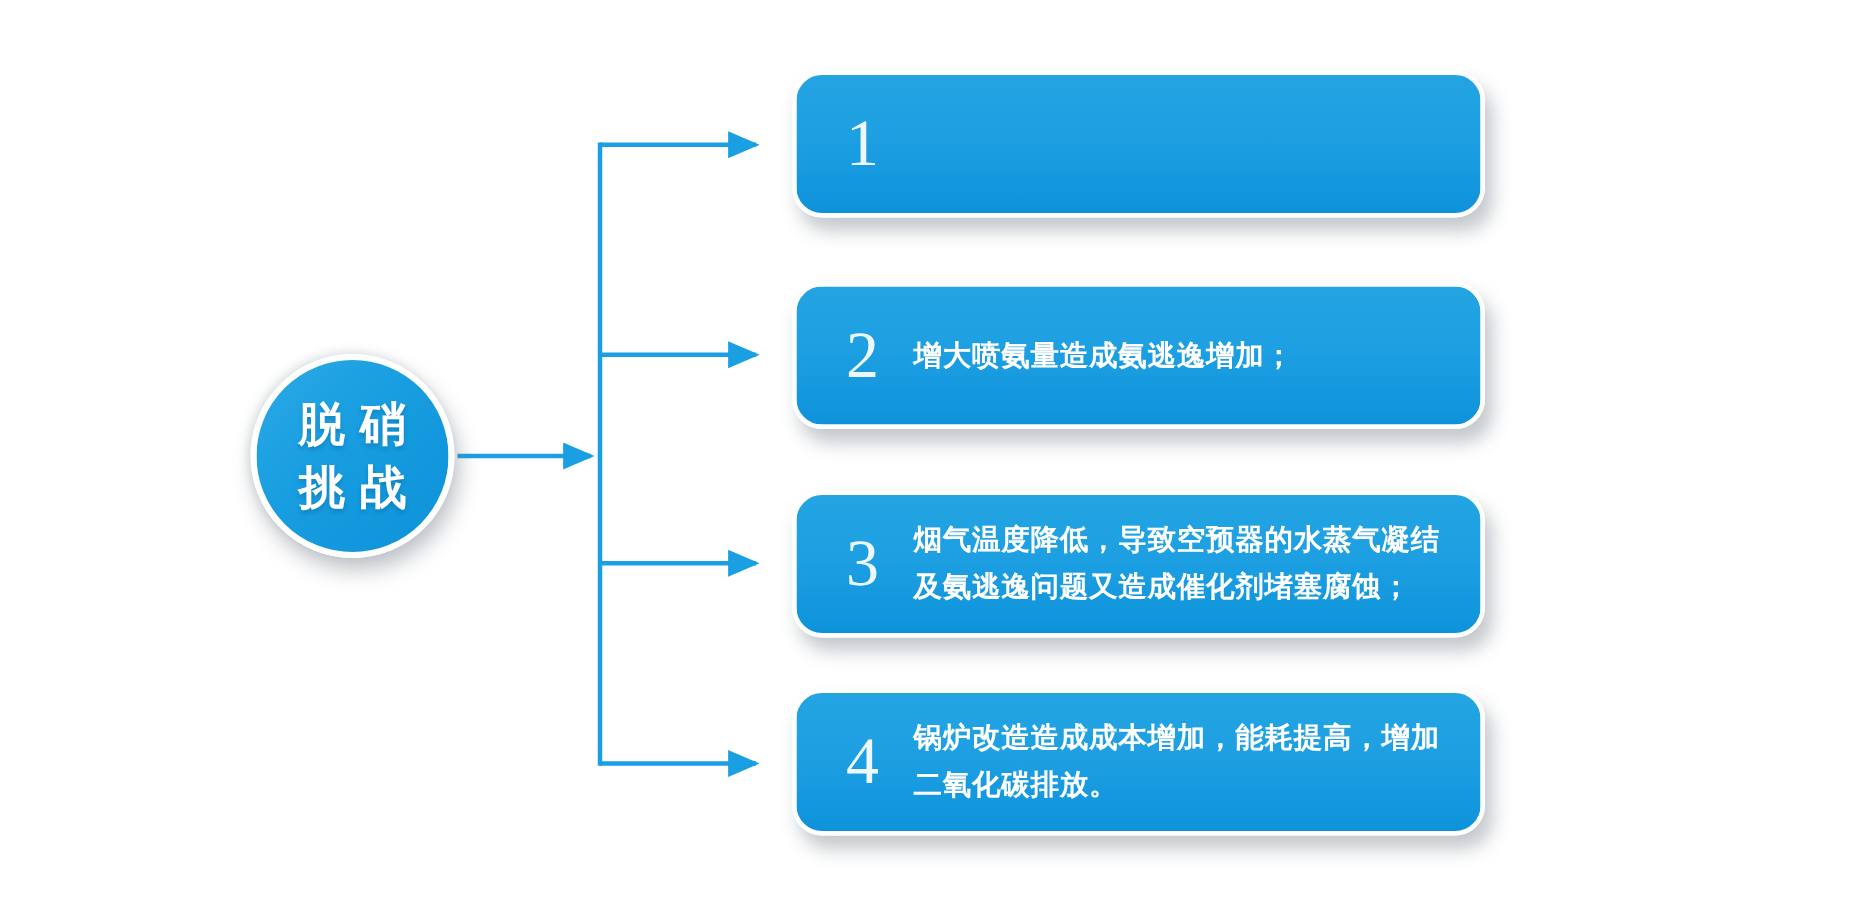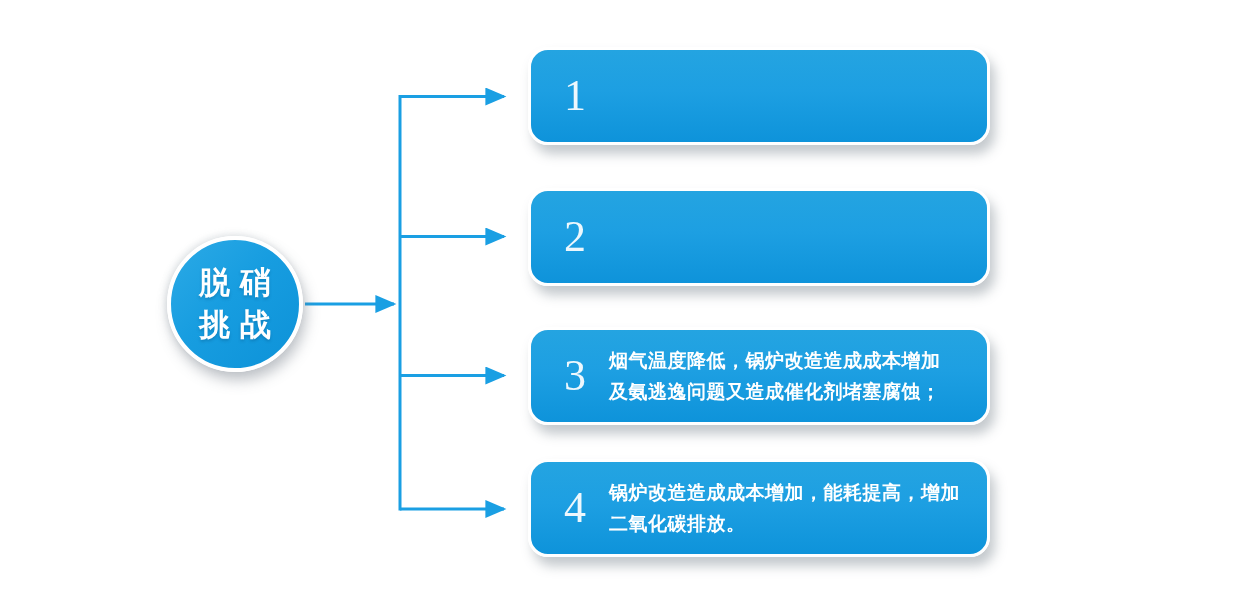--- a/index.html
+++ b/index.html
@@ -114,25 +114,26 @@
     <div class="hub-label">脱硝
 挑战</div>
   </div>
 
   <div class="card card-1">
     <div class="card-number">1</div>
   </div>
 
   <div class="card card-2">
     <div class="card-number">2</div>
+    <div class="card-text">增大喷氨量造成氨逃逸增加；</div>
   </div>
 
   <div class="card card-3">
     <div class="card-number">3</div>
-    <div class="card-text">烟气温度降低，锅炉改造造成成本增加
+    <div class="card-text">烟气温度降低，导致空预器的水蒸气凝结
 及氨逃逸问题又造成催化剂堵塞腐蚀；</div>
   </div>
 
   <div class="card card-4">
     <div class="card-number">4</div>
     <div class="card-text">锅炉改造造成成本增加，能耗提高，增加
 二氧化碳排放。</div>
   </div>
 
 </div>

